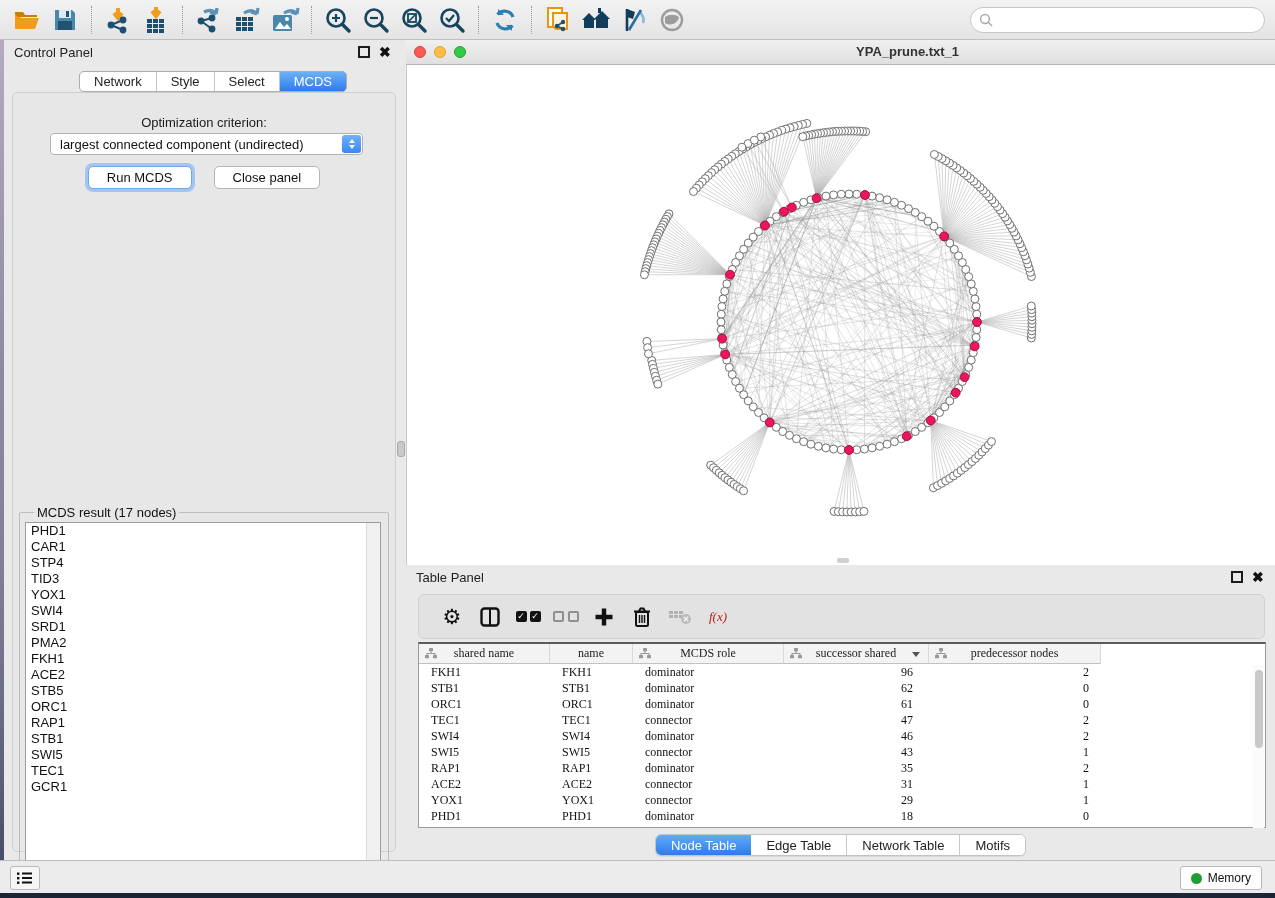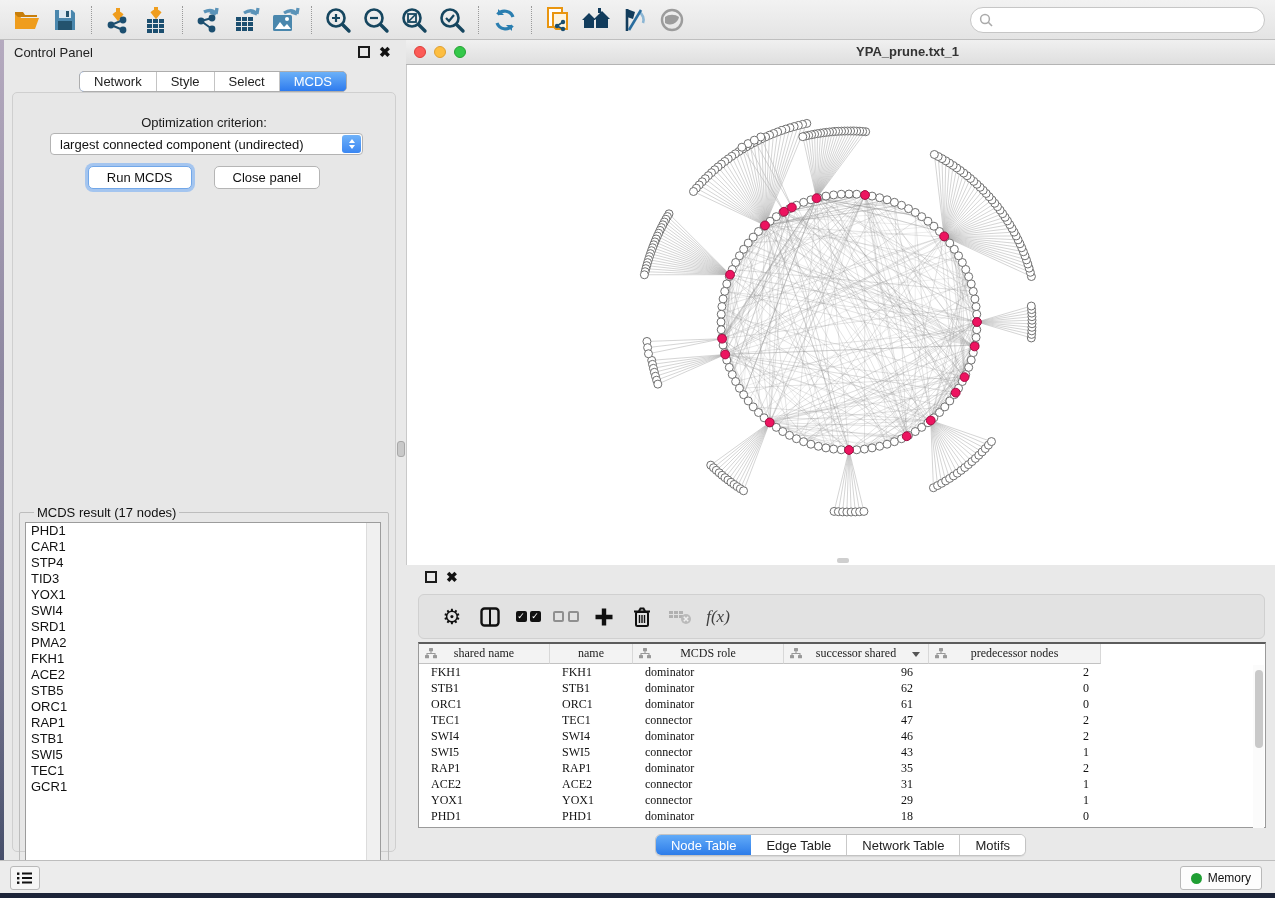--- a/index.html
+++ b/index.html
@@ -73,21 +73,21 @@
   .light.green { background:#34c84a; border:1px solid #26a234; }
   .net-canvas { position:relative; width:869px; height:500px; background:#fff; border-left:1px solid #c9c9c9; }
   .net-hthumb { position:absolute; left:430px; bottom:2px; width:12px; height:5px; background:#cfcfcf; border-radius:2px; }
 
   
   .table-panel { position:absolute; left:406px; top:565px; width:869px; height:295px; background:#e9e9e9; }
   .tp-toolbar { position:absolute; left:12px; top:29px; width:847px; height:45px; background:#e2e2e2;
       border:1px solid #d0d0d0; border-radius:6px; display:flex; align-items:center; padding-left:14px; gap:0; }
   .tp-btn { width:38px; height:36px; display:flex; align-items:center; justify-content:center; }
   .gear { font-size:21px; color:#111; }
-  .fx { font-family:"Liberation Serif",serif; font-style:italic; font-size:17px; color:#404040; }
+  .fx { font-family:"Liberation Serif",serif; font-style:italic; font-size:13px; color:#b91c1c; }
   .chk { width:11px; height:11px; border-radius:2px; display:inline-block; }
   .chk.on { background:#111; color:#fff; font-size:9px; line-height:11px; text-align:center; }
   .chk.off { border:2px solid #8f8f8f; background:transparent; }
   .tbl-box { position:absolute; left:12px; top:77px; width:848px; height:186px; background:#fff;
       border:1px solid #9a9a9a; border-top:2px solid #5c5c5c;font-family:Liberation Serif, serif; }
   .tbl-header { display:grid; grid-template-columns:131px 83px 151px 145px 172px 1fr; height:20px; }
   .th { background:#f3f3f3; border-right:1px solid #d8d8d8; border-bottom:1px solid #c2c2c2;
       position:relative; display:flex; align-items:center; justify-content:center; font-size:12px; color:#222; }
   .th .colicon { position:absolute; left:6px; top:4px; }
   .th .sort { width:0; height:0; border-left:4px solid transparent; border-right:4px solid transparent;
@@ -1144,20 +1144,21 @@
           <circle cx="362.66828393022206" cy="357.4513754282346" r="4.4" fill="#ed1460" stroke="#a50d43" stroke-width="1"></circle>
           <circle cx="318.18972764468776" cy="289.48101690685513" r="4.4" fill="#ed1460" stroke="#a50d43" stroke-width="1"></circle>
           <circle cx="315.09505774415226" cy="273.70735260416654" r="4.4" fill="#ed1460" stroke="#a50d43" stroke-width="1"></circle>
         </svg>
       <div class="net-hthumb"></div>
     </div>
   </div>
 
   <div class="table-panel">
     <div class="panel-titlebar">
+      <span class="title">Table Panel</span>
       <span class="wicon float-icon"></span>
       <span class="wicon close-icon">✖</span>
     </div>
     <div class="tp-toolbar">
       <div class="tp-btn">
           <span class="gear">⚙</span>
         </div>
       <div class="tp-btn">
         <svg width="20" height="20" viewBox="0 0 20 20">
           <rect x="1.5" y="1.5" width="17" height="17" rx="3" fill="none" stroke="#111" stroke-width="2.4"></rect>

